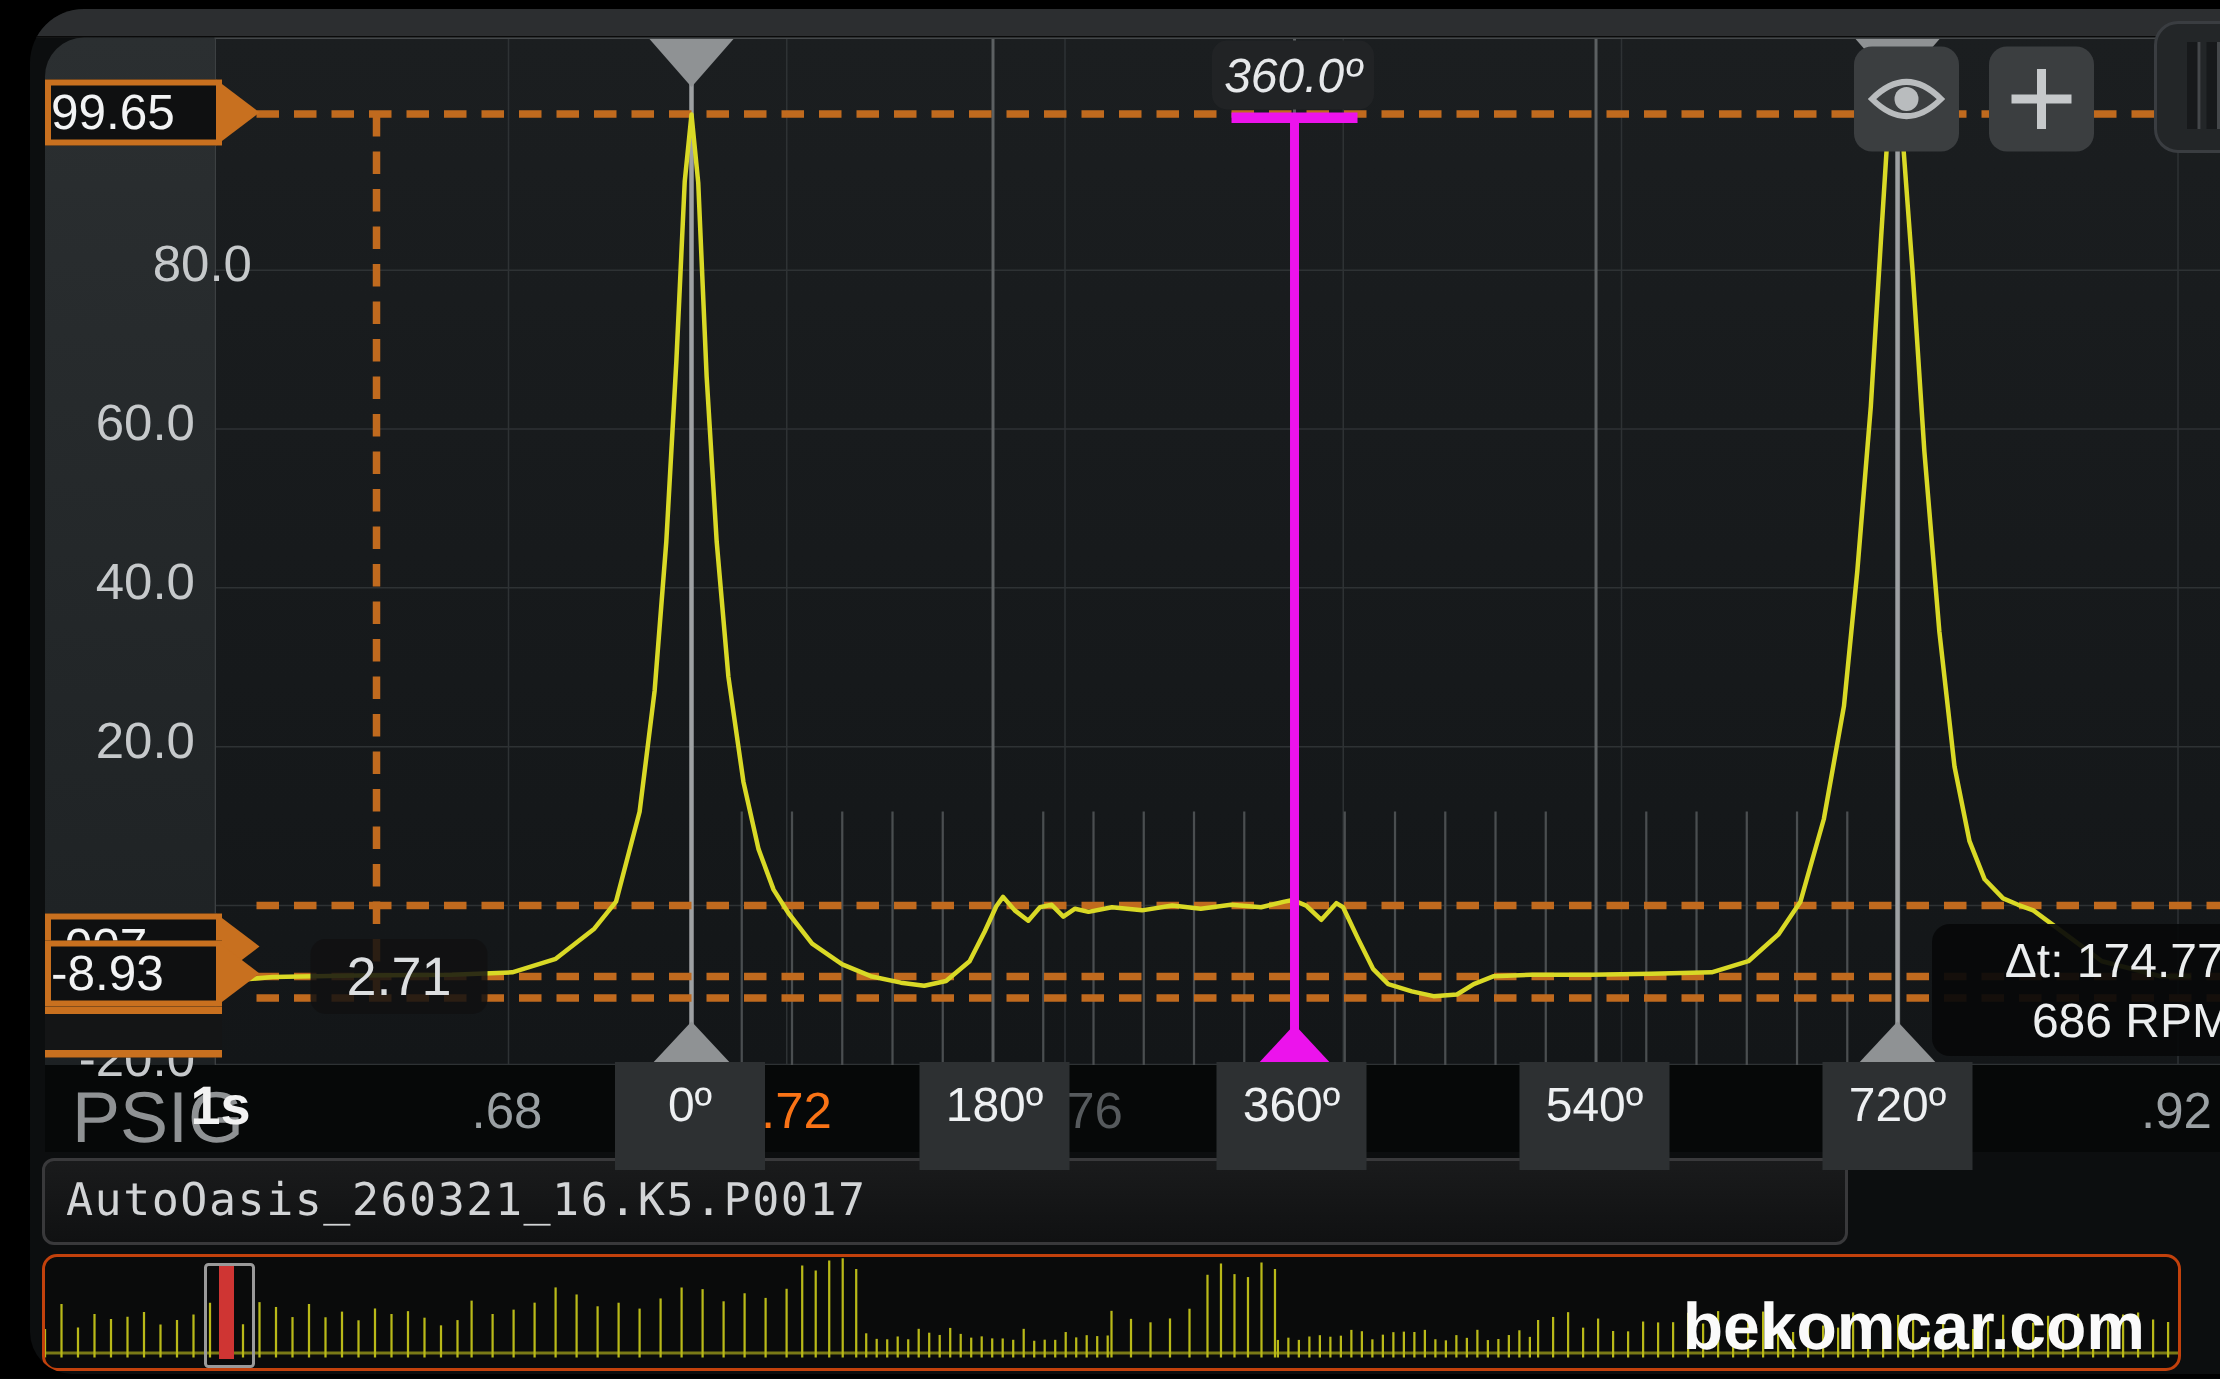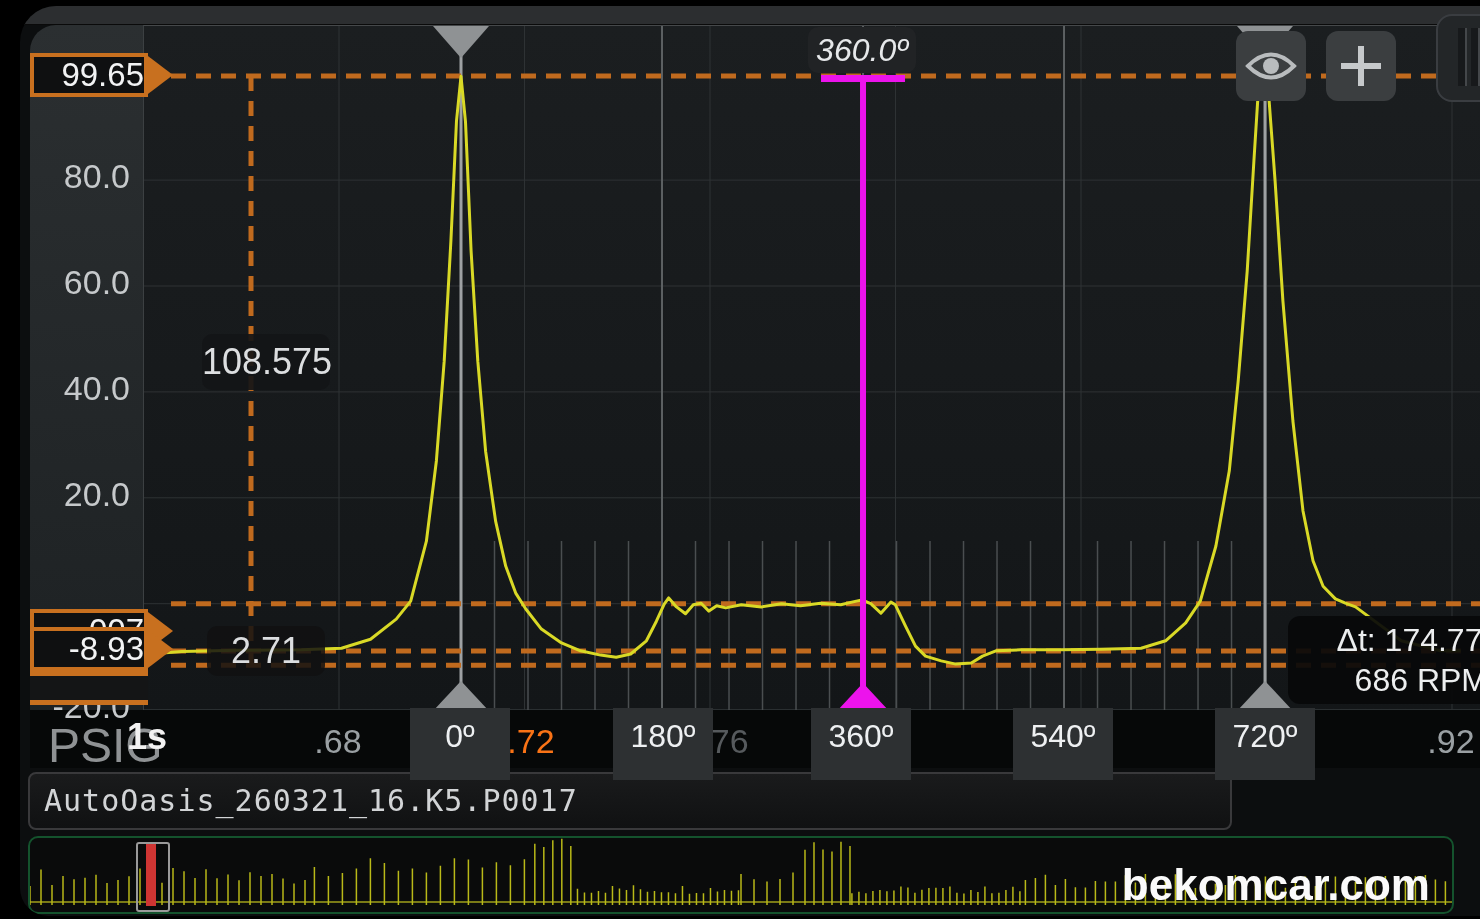--- a/index.html
+++ b/index.html
@@ -9,40 +9,40 @@
   .header-strip{position:absolute;left:0;top:0;width:100%;height:18px;background:#2c2e30;border-bottom:1px solid #0a0a0a;}
   .gutter{position:absolute;left:10px;top:19px;width:113px;height:685px;
     background:linear-gradient(#2b2f31,#1d2123);border-radius:26px 0 0 0;}
   .plot-wrap{position:absolute;left:123px;top:19px;width:1337px;height:685px;
     background:linear-gradient(#1b1e20,#131618);border-top:1px solid #45484a;border-left:1px solid #3c4042;}
   svg{display:block}
   .axis-strip{position:absolute;left:10px;top:704px;width:1450px;height:58px;background:#060808;}
   .ylabel{position:absolute;width:100px;text-align:right;font-size:34px;color:#c6c9cb;}
   .flag{position:absolute;left:10px;width:118px;height:44px;box-sizing:border-box;
     border:4px solid #c8701f;background:#0f1011;color:#f2f3f4;font-size:33px;
-    text-align:right;line-height:36px;z-index:6;}
+    text-align:left;line-height:36px;z-index:6;}
   .flag:after{content:"";position:absolute;right:-29px;top:-4px;width:0;height:0;
     border-left:29px solid #c8701f;border-top:22px solid transparent;border-bottom:22px solid transparent;}
   .flag-stub{position:absolute;left:10px;width:118px;height:34px;box-sizing:border-box;
     border-top:5px solid #c8701f;border-bottom:5px solid #c8701f;background:#141516;z-index:6;}
   .tooltip{position:absolute;background:rgba(20,21,23,0.92);border-radius:10px;color:#dcdee0;
     font-size:36px;text-align:center;z-index:5;}
   .degbox{position:absolute;top:702px;width:100px;height:72px;background:#2d3032;color:#eef0f2;
     font-size:32px;text-align:center;line-height:56px;z-index:4;}
   .timelabel{position:absolute;width:90px;text-align:center;font-size:34px;top:716px;z-index:2;}
   .btn{position:absolute;top:25px;width:70px;height:70px;background:#3b3e40;border-radius:12px;
     z-index:7;display:flex;align-items:center;justify-content:center;}
   .readout{position:absolute;left:1268px;top:610px;width:240px;height:88px;background:rgba(8,9,10,0.93);
     border-radius:12px;color:#eceeef;font-size:32px;text-align:right;padding:4px 10px 0 0;box-sizing:border-box;z-index:6;line-height:40px;}
   .filebar{position:absolute;left:8px;top:766px;width:1204px;height:58px;background:linear-gradient(#1a1b1c,#101112);
     border:2px solid #39393b;border-radius:8px;box-sizing:border-box;z-index:3;}
   .filebar span{position:absolute;left:14px;top:9px;font-family:"DejaVu Sans Mono",monospace;
     font-size:30px;color:#d2d4d6;letter-spacing:1px;}
   .overview{position:absolute;left:8px;top:830px;width:1426px;height:78px;background:#0a0b0b;
-    border:2px solid #14532d;border-radius:10px;box-sizing:border-box;z-index:3;overflow:hidden;}
+    border:2px solid #c2410c;border-radius:10px;box-sizing:border-box;z-index:3;overflow:hidden;}
   .ov-cursor{position:absolute;left:106px;top:4px;width:30px;height:66px;border:2px solid #9a9a9a;
     border-radius:3px;z-index:5;}
   .ov-cursor .bar{position:absolute;left:8px;top:0;width:10px;height:62px;background:#cf3533;}
   .watermark{position:absolute;right:22px;top:22px;font-size:44px;font-weight:bold;color:#fafafa;z-index:6;}
   .handle{position:absolute;left:1416px;top:8px;width:70px;height:88px;background:#232628;
     border:2px solid #3a3d41;border-radius:16px 0 0 16px;box-sizing:border-box;z-index:7;}
   .handle .ridge{position:absolute;top:12px;height:58px;width:7px;background:#17191b;border-right:2px solid #44474a;}
 </style>
 </head>
 <body>
@@ -100,32 +100,31 @@
         <line x1="27" y1="624.9843500000001" x2="1337" y2="624.9843500000001" stroke="#c06a1e" stroke-width="5" stroke-dasharray="15 10"></line>
         <line x1="27" y1="639.3338" x2="1337" y2="639.3338" stroke="#c06a1e" stroke-width="5" stroke-dasharray="15 10"></line>
         <line x1="107" y1="50.05325000000005" x2="107" y2="639.3338" stroke="#c06a1e" stroke-width="5" stroke-dasharray="15 10"></line>
         <polyline points="-0.1,628.5 37.8,625.4 93.7,624.3 157.3,623.8 197.5,622.2 226.5,613.2 252.2,593.1 266.7,575.1 282.4,515.2 292.4,434.7 300.2,335.2 306.9,215.0 312.5,94.8 317.0,50.3 321.5,95.9 327.1,225.1 333.8,335.2 341.6,425.2 351.6,495.1 361.7,540.1 371.7,567.1 381.8,583.0 397.4,603.1 417.5,616.9 436.5,624.8 456.6,629.1 472.2,631.2 486.7,628.0 502.4,614.8 512.4,595.2 520.2,578.2 524.7,571.9 532.5,580.9 541.5,587.8 549.3,578.8 557.1,577.2 564.9,585.1 572.7,579.8 581.7,581.9 597.3,578.8 617.4,580.9 637.5,577.7 656.5,579.8 676.6,577.2 696.7,578.8 712.3,575.1 717.9,574.0 726.8,577.7 736.9,587.2 746.9,576.1 751.4,578.8 761.4,599.9 771.5,620.1 781.5,630.1 797.2,634.9 811.7,638.1 827.3,637.0 838.5,630.1 851.9,624.8 876.5,623.8 916.7,623.8 956.9,623.2 997.1,622.2 1021.6,614.8 1041.7,596.8 1056.3,575.1 1071.9,520.0 1085.3,444.8 1094.2,354.8 1103.2,245.2 1109.9,135.0 1114.3,65.1 1119.9,50.3 1124.4,65.1 1131.1,155.2 1138.9,274.8 1148.9,395.0 1159.0,485.0 1169.0,534.8 1179.1,560.2 1191.4,572.9 1201.4,577.2 1211.5,580.9 1237.2,599.9 1257.3,614.8 1296.3,624.8 1315.3,624.8" fill="none" stroke="#d9d926" stroke-width="3" stroke-linejoin="round" stroke-linecap="round"></polyline>
         <line x1="719.012" y1="52" x2="719.012" y2="685" stroke="#ec13ec" stroke-width="6"></line>
         <rect x="677.012" y="49" width="84" height="7" fill="#ec13ec"></rect>
         <polygon points="693.012,685 745.012,685 719.012,657" fill="#ec13ec"></polygon>
       </svg>
   </div>
 
-  <div class="ylabel" style="left:10px;top:151px;">80.0</div>
+  <div class="ylabel" style="left:10px;top:151px;padding-left:38px;">80.0</div>
   <div class="ylabel" style="left:10px;top:257px;">60.0</div>
   <div class="ylabel" style="left:10px;top:363px;">40.0</div>
   <div class="ylabel" style="left:10px;top:469px;">20.0</div>
   <div class="ylabel" style="left:10px;top:681px;z-index:1;">-20.0</div>
 
   <div class="flag" style="top:47px;">99.65</div>
   <div class="flag" style="top:575px;margin-top:28px;">.007</div>
   <div class="flag" style="top:621px;">-8.93</div>
   <div class="flag-stub" style="top:665px;"></div>
 
-  <div class="tooltip" style="left:182px;top:328px;width:128px;height:56px;line-height:56px;">108.575</div>
   <div class="tooltip" style="left:187px;top:620px;width:118px;height:50px;line-height:50px;background:rgba(16,17,18,0.85);">2.71</div>
 
   <div class="tooltip" style="left:788px;top:21px;width:108px;height:46px;line-height:46px;font-size:32px;background:#212325;color:#e6e8ea;font-style:italic;">360.0º</div>
 
   <div class="axis-strip"></div>
   <div style="position:absolute;left:28px;top:712px;font-size:48px;color:#8f9294;z-index:2;">PSIG</div>
   <div style="position:absolute;left:107px;top:710px;font-size:36px;font-weight:bold;color:#f2f2f2;z-index:2;">1s</div>
 
   <div class="timelabel" style="left:273px;color:#9aa0a3;">.68</div>
   <div class="timelabel" style="left:466px;color:#f97316;">.72</div>

